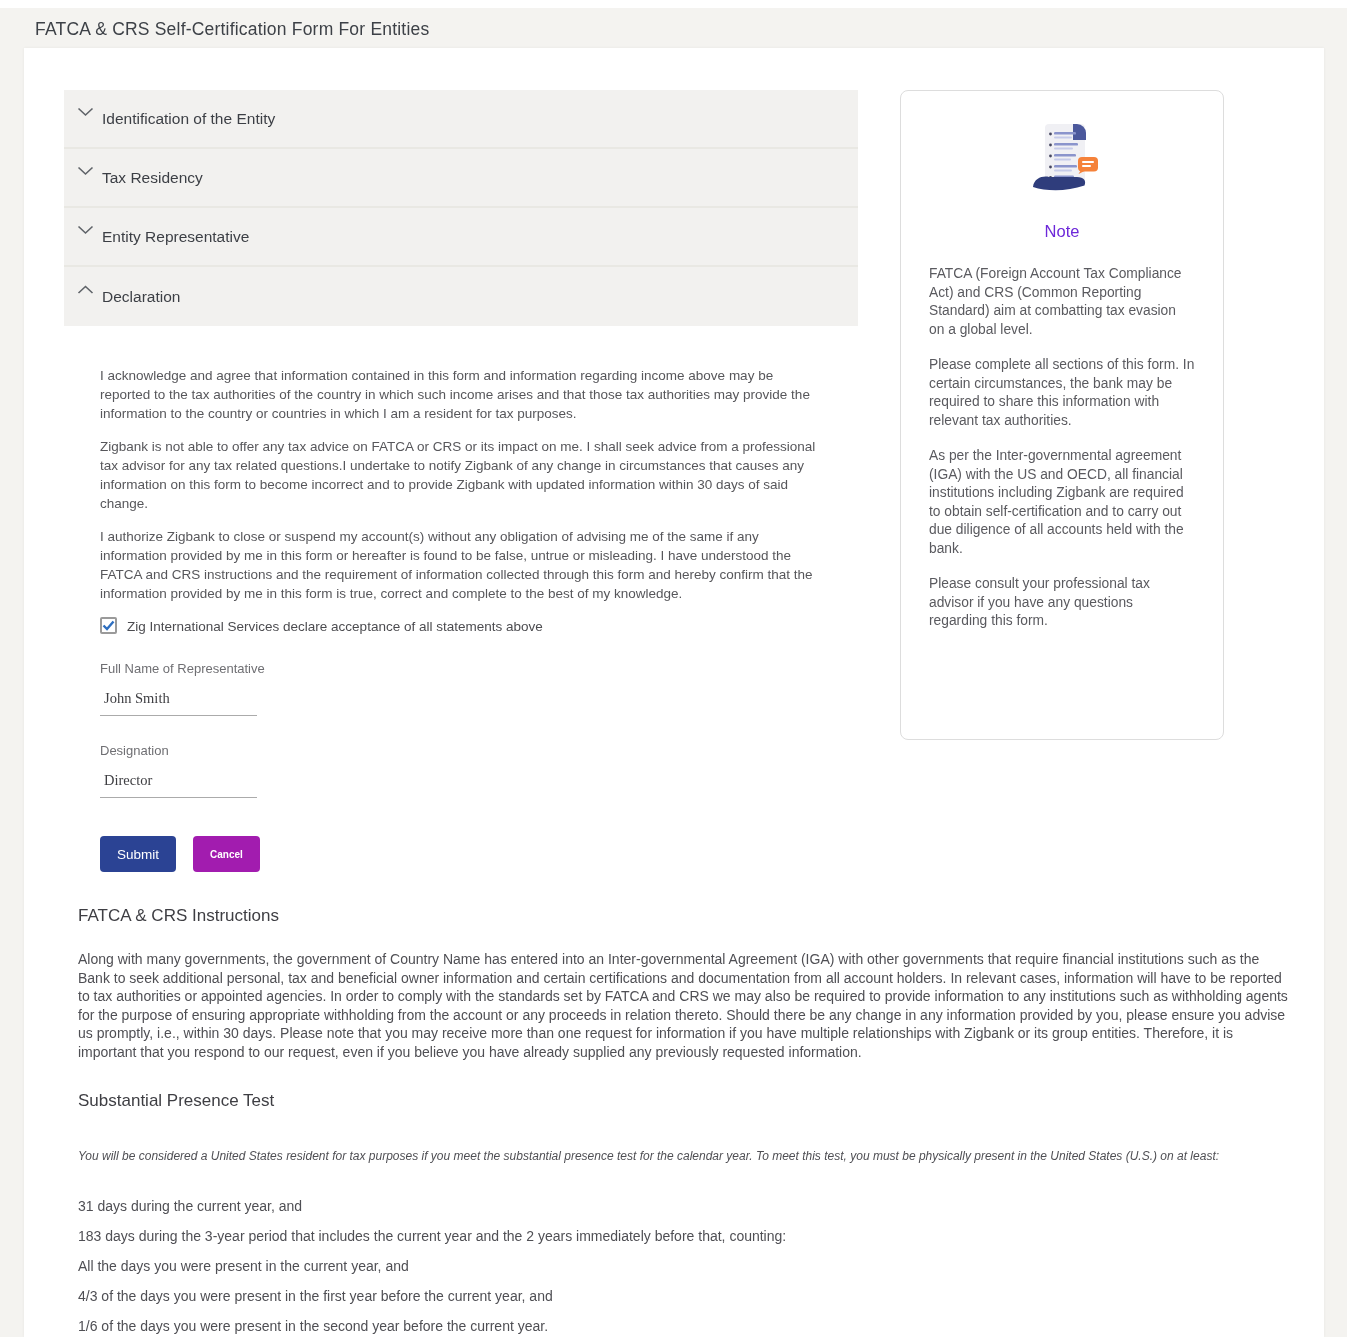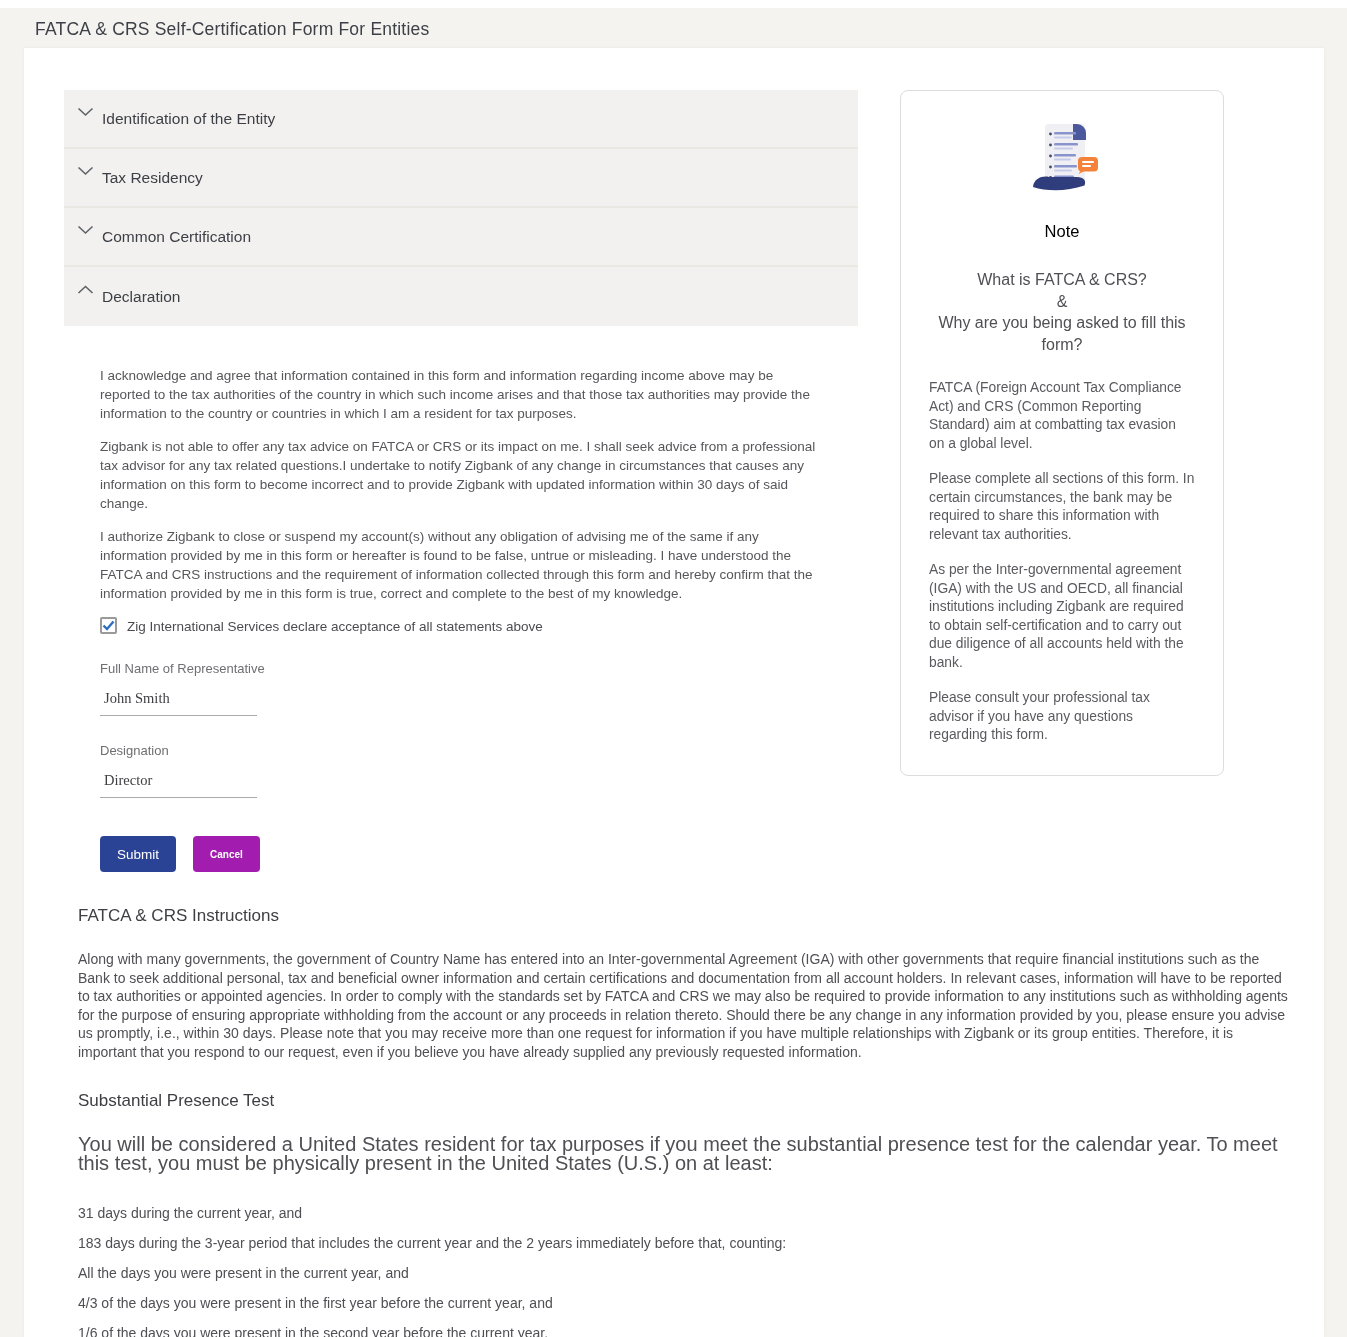--- a/index.html
+++ b/index.html
@@ -64,34 +64,34 @@
   .btn-submit { background:#2b4394;margin-left:20px; }
   .btn-cancel { background:#a21caf; margin-left:17px; font-weight:bold; font-size:10px; }
 
   
   .note-card {
     margin-left:42px; width:324px; min-height:650px;
     border:1px solid #dddddd; border-radius:8px; background:#fff;
     padding:27px 28px 30px 28px;
   }
   .note-icon-wrap { text-align:center; margin-top:2px; }
-  .note-title { text-align:center; font-size:16.5px; color:#000000; margin-top:22px; }
+  .note-title { text-align:center; font-size:16.5px; color:#6d28d9; margin-top:22px; }
   .note-heading {
     text-align:center; font-size:16px; line-height:21.5px; color:#4f4f54;
     margin-top:28px; white-space:pre-line;
   }
   .note-par { font-size:13.8px; line-height:18.5px; color:#5a5a5f; margin-top:17px; }
   .note-par:first-of-type { margin-top:24px; }
 
   
   .instructions { padding:34px 0 0 14px; width:1240px; }
   .sec-heading { font-size:17px; color:#3e3e43; }
   .inst-body { width:1216px; font-size:14px; line-height:18.5px; color:#4f4f54; margin-top:24px; }
   .spt-heading { margin-top:30px; }
-  .spt-intro { width:1216px; font-size:20px; line-height:19px; color:#4f4f54; margin-top:24px; }
+  .spt-intro { width:1216px; font-size:12px; line-height:19px; color:#4f4f54; margin-top:36px;font-style:italic; }
   .spt-item { font-size:14px; color:#4f4f54; margin-top:14px; }
   .spt-item.first { margin-top:32px; }
 </style>
 </head>
 <body>
 
 <div class="page-tint"></div>
 
 <div class="page-title">FATCA &amp; CRS Self-Certification Form For Entities</div>
 
@@ -116,21 +116,21 @@
               </svg>
           </span>
           <span class="acc-label">Tax Residency</span>
         </div>
         <div class="acc-header">
           <span class="acc-chevron">
             <svg width="17" height="10" viewBox="0 0 17 10">
                 <polyline points="1.5,1.5 8.5,8 15.5,1.5" fill="none" stroke="#5f6368" stroke-width="1.6"></polyline>
               </svg>
           </span>
-          <span class="acc-label">Common Certification</span>
+          <span class="acc-label">Entity Representative</span>
         </div>
         <div class="acc-header">
           <span class="acc-chevron">
             <svg width="17" height="10" viewBox="0 0 17 10">
                 <polyline points="1.5,8 8.5,1.5 15.5,8" fill="none" stroke="#5f6368" stroke-width="1.6"></polyline>
               </svg>
           </span>
           <span class="acc-label">Declaration</span>
         </div>
       </div>
@@ -190,23 +190,20 @@
           <path d="M12 67 C13 58 22 55.5 28 57 L56 57 C63 57 65.5 61 63.5 65.5 C46 71.5 26 71.5 12 67 Z" fill="#2f3d7c"></path>
           <g>
             <rect x="57" y="37" width="20" height="14.5" rx="4" fill="#f5823a"></rect>
             <path d="M60 50 l-2.5 4 6 -3 z" fill="#f5823a"></path>
             <rect x="61" y="41" width="12" height="1.9" rx="0.9" fill="#ffffff"></rect>
             <rect x="61" y="45" width="9" height="1.9" rx="0.9" fill="#ffffff"></rect>
           </g>
         </svg>
       </div>
       <div class="note-title">Note</div>
-      <div class="note-heading">What is FATCA &amp; CRS?
-&amp;
-Why are you being asked to fill this form?</div>
       <p class="note-par">FATCA (Foreign Account Tax Compliance Act) and CRS (Common Reporting Standard) aim at combatting tax evasion on a global level.</p>
       <p class="note-par">Please complete all sections of this form. In certain circumstances, the bank may be required to share this information with relevant tax authorities.</p>
       <p class="note-par">As per the Inter-governmental agreement (IGA) with the US and OECD, all financial institutions including Zigbank are required to obtain self-certification and to carry out due diligence of all accounts held with the bank.</p>
       <p class="note-par">Please consult your professional tax advisor if you have any questions regarding this form.</p>
     </div>
   </div>
 
   <div class="instructions">
     <div class="sec-heading">FATCA &amp; CRS Instructions</div>
     <p class="inst-body">Along with many governments, the government of Country Name has entered into an Inter-governmental Agreement (IGA) with other governments that require financial institutions such as the Bank to seek additional personal, tax and beneficial owner information and certain certifications and documentation from all account holders. In relevant cases, information will have to be reported to tax authorities or appointed agencies. In order to comply with the standards set by FATCA and CRS we may also be required to provide information to any institutions such as withholding agents for the purpose of ensuring appropriate withholding from the account or any proceeds in relation thereto. Should there be any change in any information provided by you, please ensure you advise us promptly, i.e., within 30 days. Please note that you may receive more than one request for information if you have multiple relationships with Zigbank or its group entities. Therefore, it is important that you respond to our request, even if you believe you have already supplied any previously requested information.</p>

